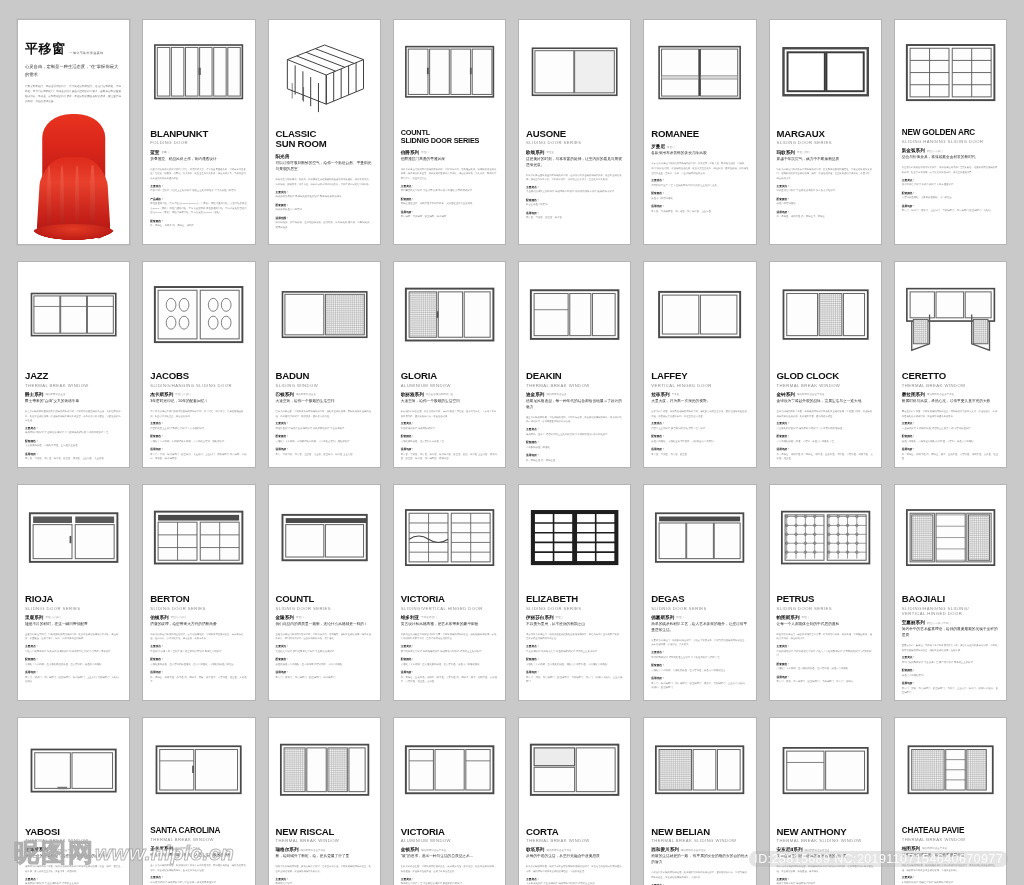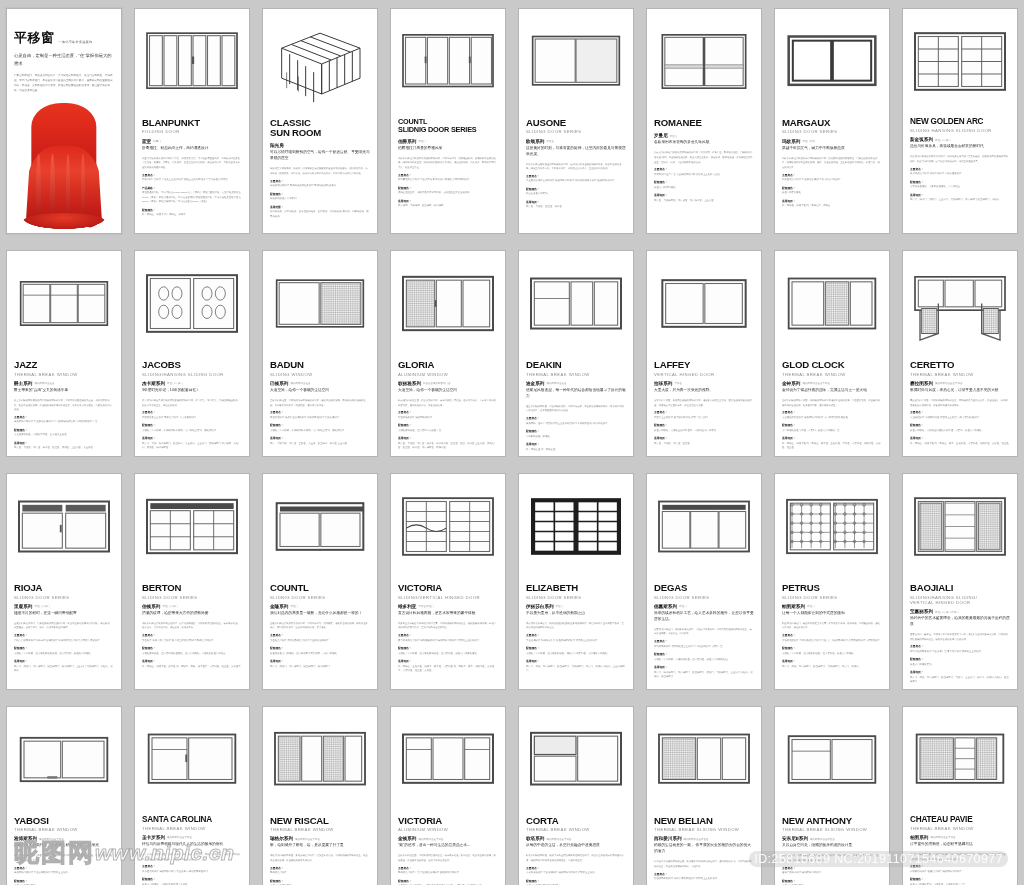--- a/index.html
+++ b/index.html
@@ -11,21 +11,21 @@
     position:relative;
   }
   #grid{
     position:absolute;
     left:0;top:0;
     width:1024px;height:885px;
     display:grid;
     grid-template-columns:repeat(8, 1fr);
     grid-template-rows:repeat(4, 1fr);
     column-gap:0px;row-gap:0px;
-    padding:0;
+    padding:11px;
     box-sizing:border-box;
   }
   .cell{
     position:relative;
     display:flex;
     align-items:flex-start;
     justify-content:center;
     box-sizing:border-box;
     padding:8px 6px;
   }

